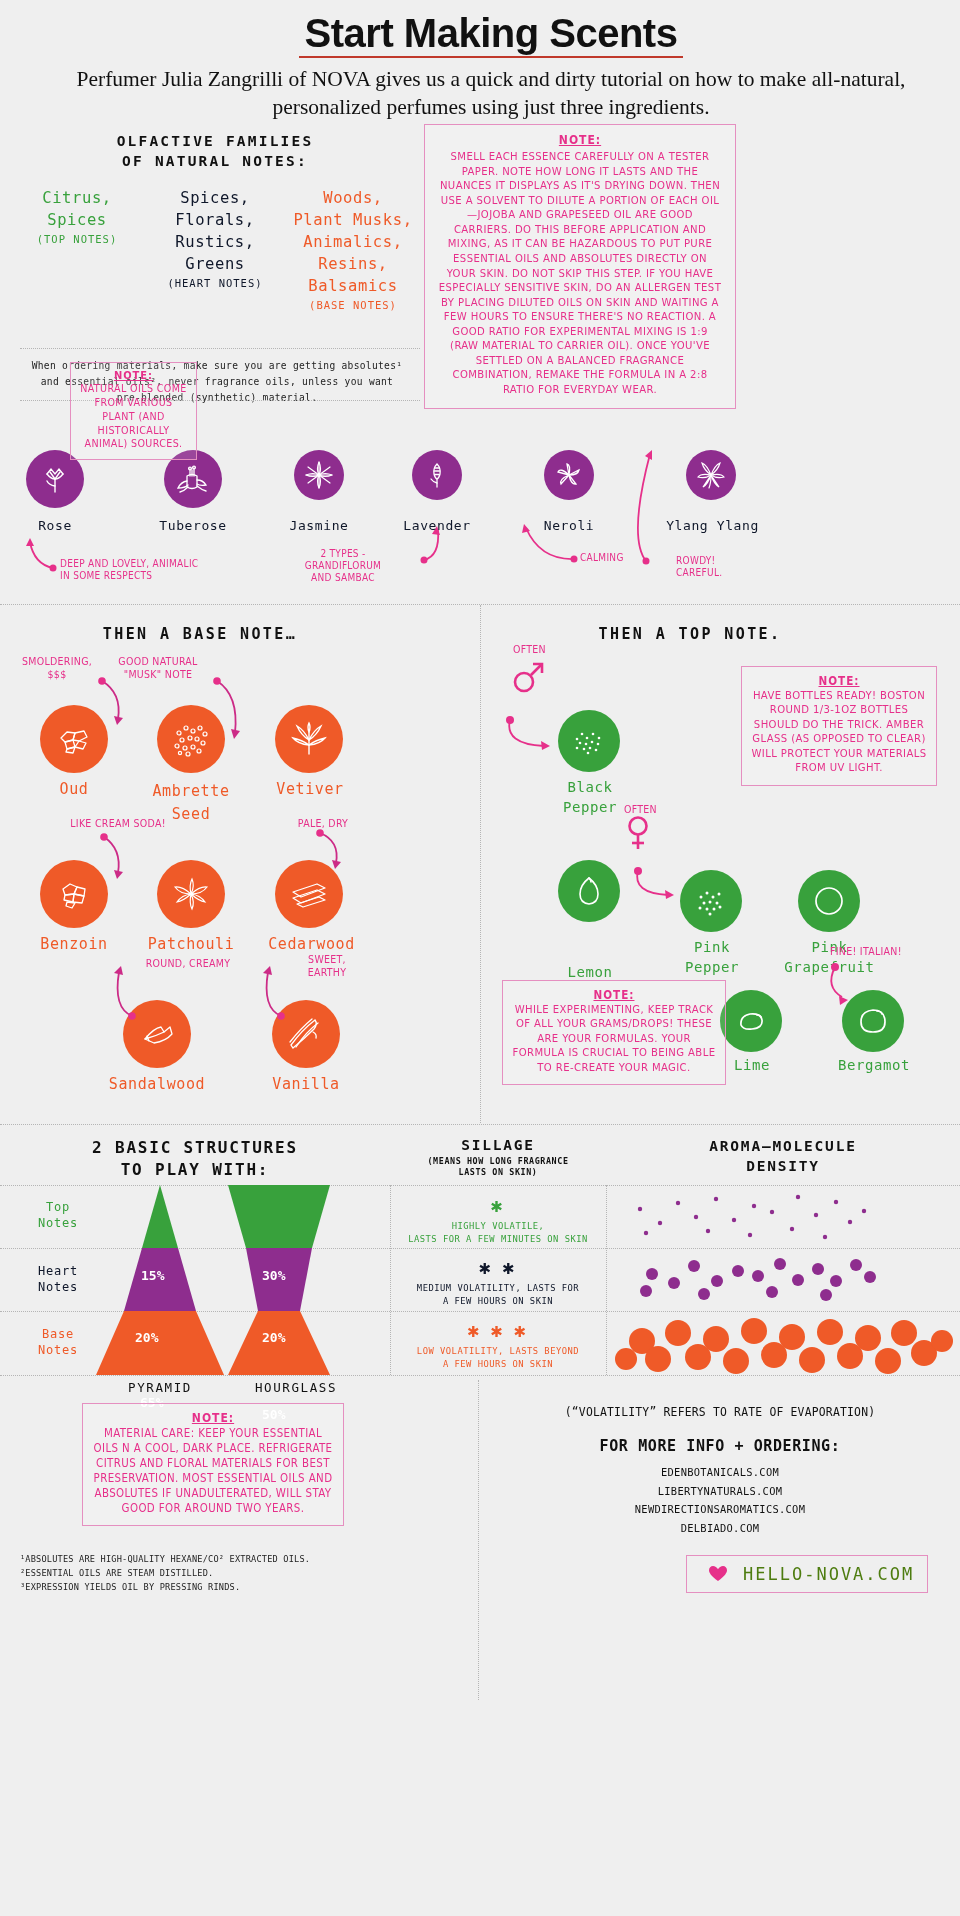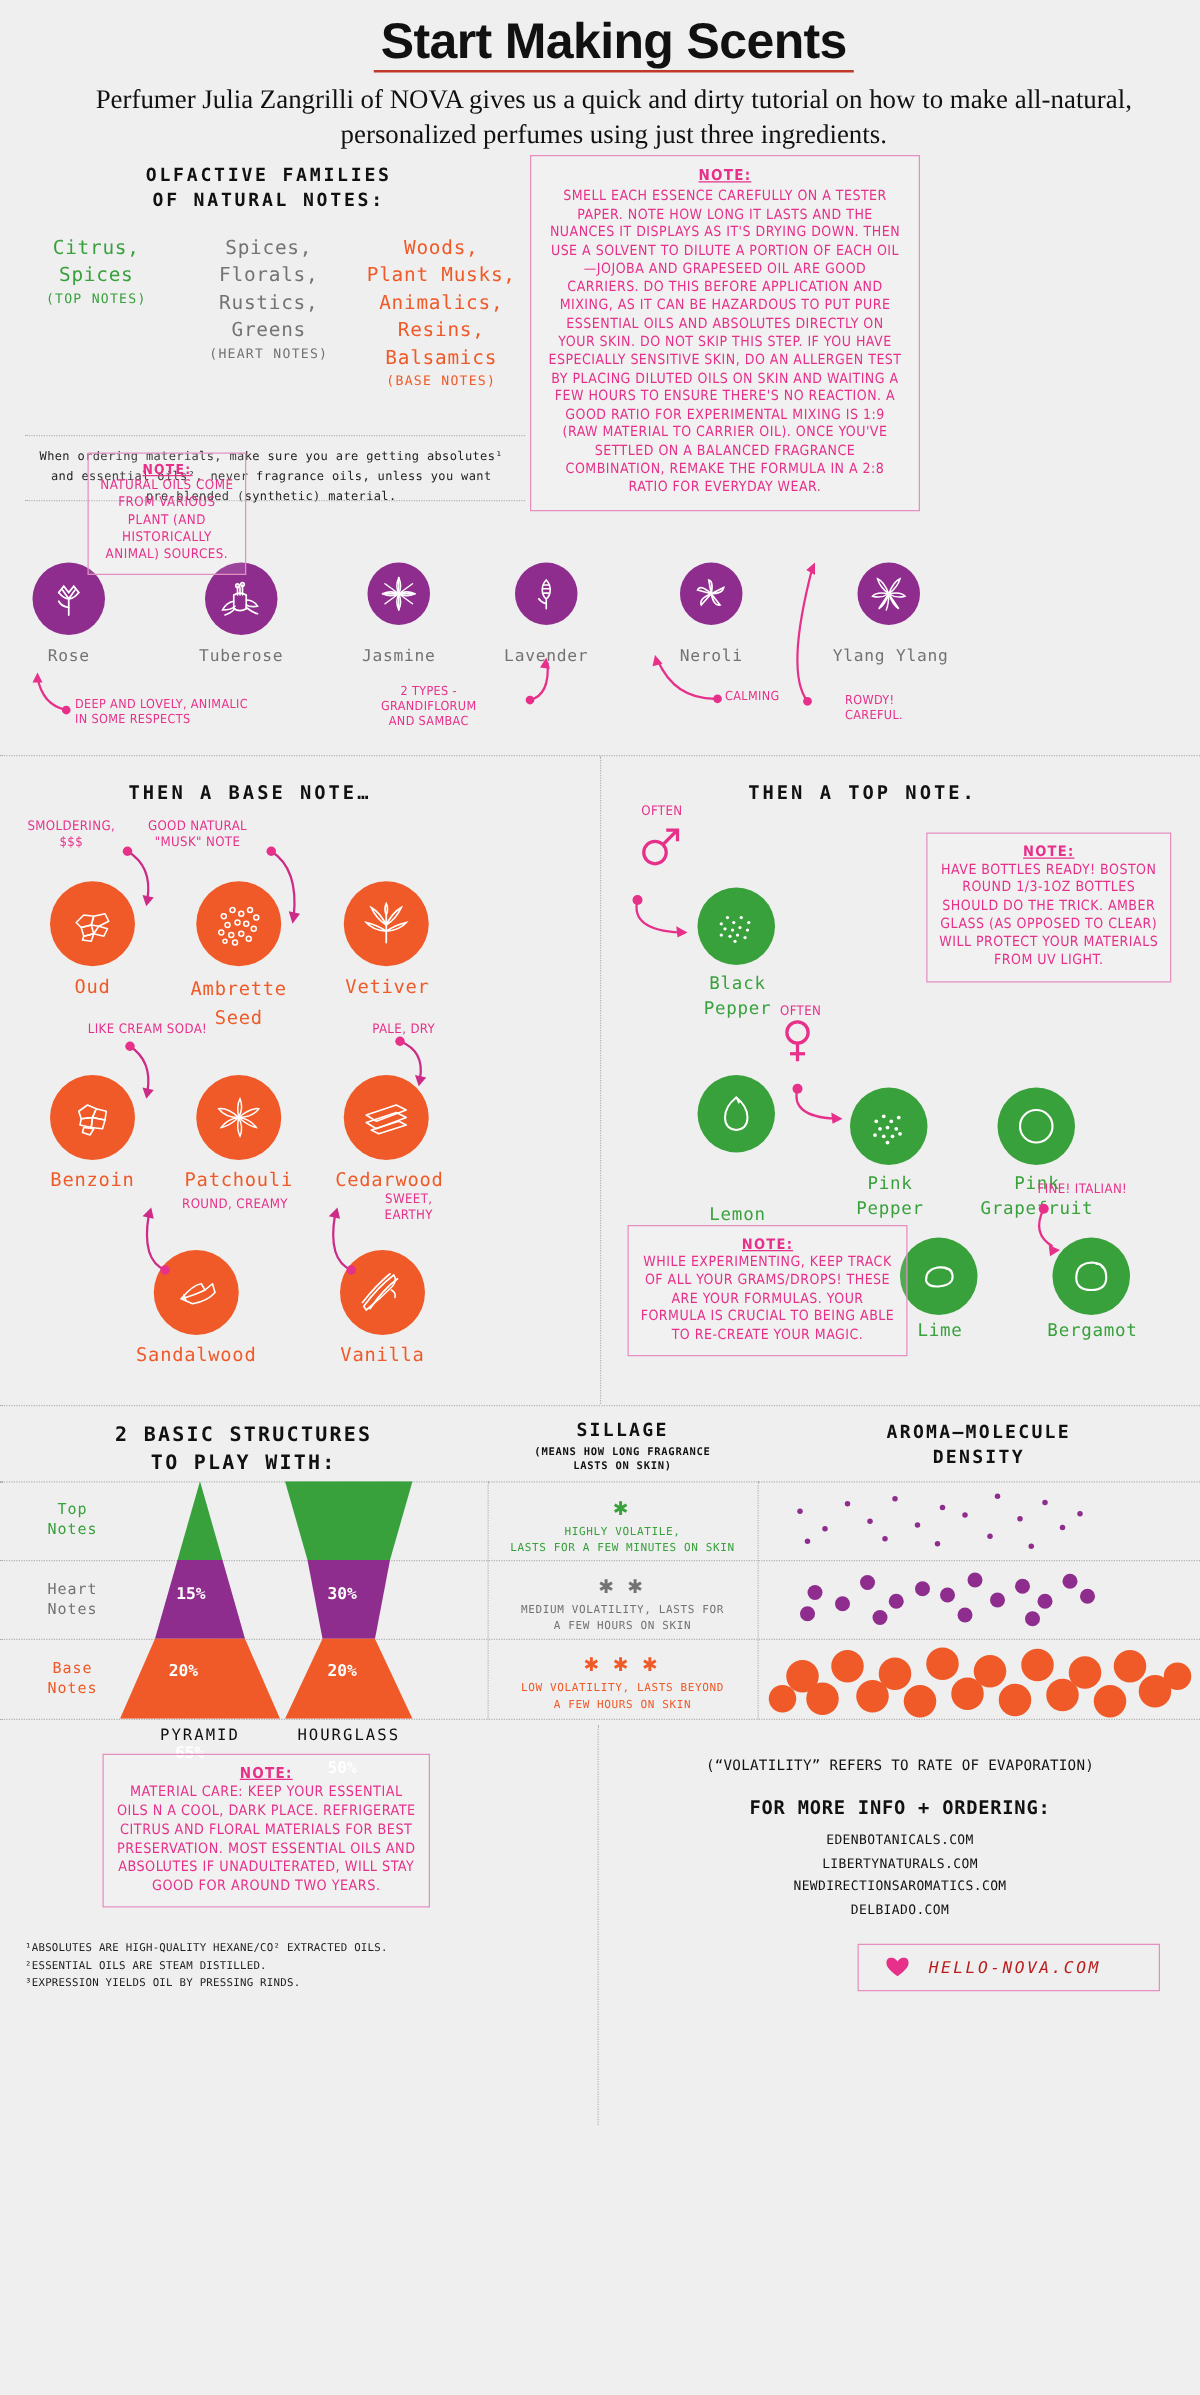--- a/index.html
+++ b/index.html
@@ -55,21 +55,21 @@
   }
   .note-title {
     font-weight: bold;
     text-decoration: underline;
     letter-spacing: 1px;
   }
   .note-body { line-height: 1.3; }
 
   
   .c-green  { color: #38a13c; }
-  .c-purple { color: #737373; }
+  .c-purple { color: #0f172a; }
   .c-orange { color: #ef5a28; }
 
   
   #families { position: absolute; left: 0; top: 126px; width: 430px; height: 230px; }
   .fam-title { font-size: 14.5px; letter-spacing: 2.2px; line-height: 1.35; margin-top: 6px;}
   .fam-cols { display: flex; justify-content: space-around; margin-top: 16px; padding: 0 8px; }
   .fam-col { text-align: center; flex: 1; }
   .fam-main {
     font-family: "DejaVu Sans Mono", monospace;
     font-size: 15.5px; line-height: 1.42; letter-spacing: 0.6px;
@@ -205,21 +205,21 @@
     font-family: "DejaVu Sans Mono", monospace;
     font-size: 10.4px; line-height: 1.8; letter-spacing: 0.3px;
   }
   #cta {
     position: absolute; left: 686px; top: 430px; width: 242px; height: 38px;
     border: 1px solid #e58fc0; display: flex; align-items: center; gap: 16px;
     padding-left: 22px;
   }
   #cta .cta-text {
     font-family: "DejaVu Sans Mono", monospace;
-    font-size: 13px; letter-spacing: 2px; color: #b91c1c; font-style: italic;
+    font-size: 17px; letter-spacing: 2px; color: #4d7c0f;
   }
 </style>
 </head>
 <body>
 
 <div class="page">
 
   <div class="header">
     <div class="title">Start Making Scents</div>
     <div class="subtitle">Perfumer Julia Zangrilli of NOVA gives us a quick and dirty tutorial on how to make all-natural, personalized perfumes using just three ingredients.</div>
@@ -714,21 +714,21 @@
 Notes</div>
 
     <div class="pct" style="left:141px;top:143px;">15%</div>
     <div class="pct" style="left:135px;top:205px;">20%</div>
     <div class="pct" style="left:140px;top:270px;">65%</div>
     <div class="pct" style="left:262px;top:143px;">30%</div>
     <div class="pct" style="left:262px;top:205px;">20%</div>
     <div class="pct" style="left:262px;top:282px;">50%</div>
 
     <div class="struct-name" style="left:100px;top:255px;width:120px;">PYRAMID</div>
-    <div class="struct-name" style="left:219px;top:255px;width:120px;">HOURGLASS</div>
+    <div class="struct-name" style="left:236px;top:255px;width:120px;">HOURGLASS</div>
 
     <div class="sill-cell" style="left:390px;top:75px;width:216px;">
       <div class="sill-stars c-green">✱</div>
       <div class="sill-text c-green" style="white-space:pre-line">HIGHLY VOLATILE,
 LASTS FOR A FEW MINUTES ON SKIN</div>
     </div>
     <div class="sill-cell" style="left:390px;top:137px;width:216px;">
       <div class="sill-stars c-purple">✱ ✱</div>
       <div class="sill-text c-purple" style="white-space:pre-line">MEDIUM VOLATILITY, LASTS FOR
 A FEW HOURS ON SKIN</div>

